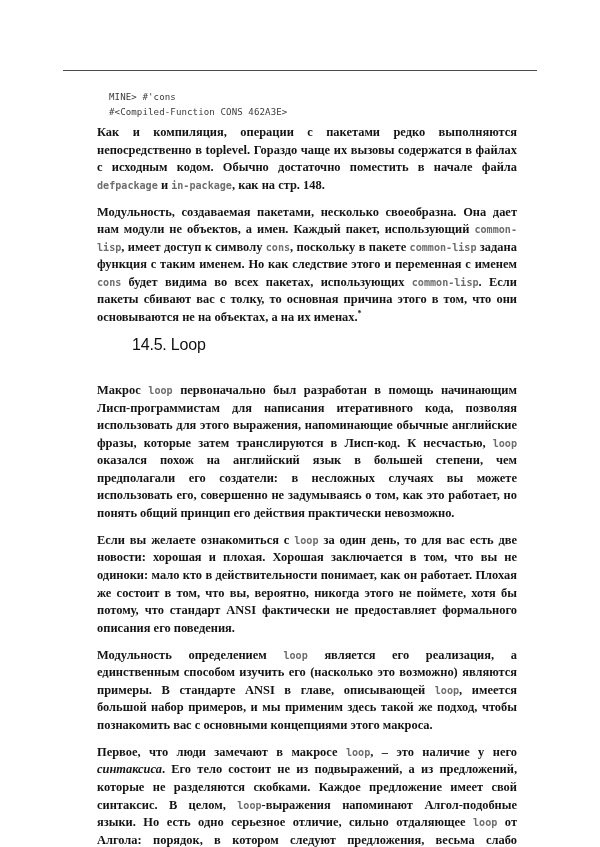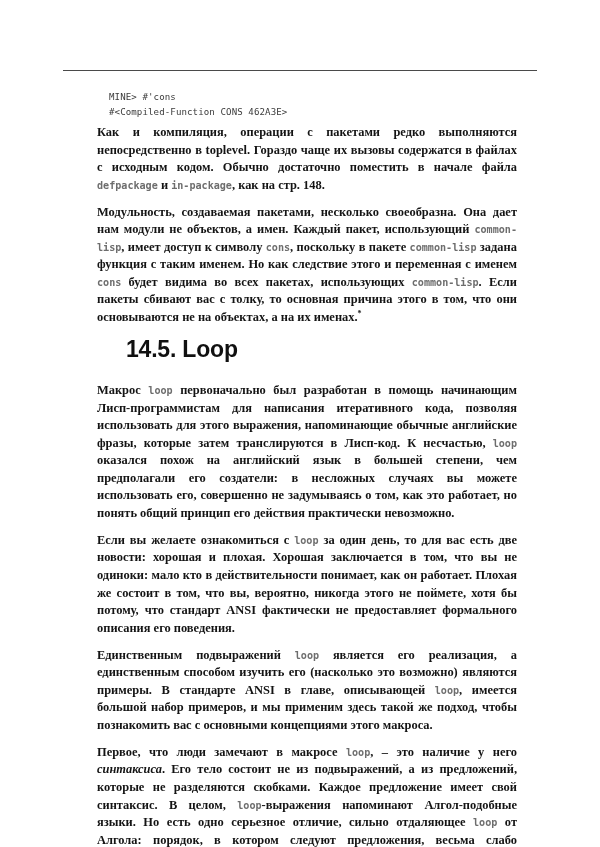--- a/index.html
+++ b/index.html
@@ -91,26 +91,26 @@
   i, .ital { font-style: italic; }
   .fnmark {
     font-size: 8px;
     vertical-align: super;
     line-height: 0;
   }
 
   
   h2.section {
     position: absolute;
-    left: 63px;
+    left: 69px;
     top: 0;
     margin: 0;
     font-family: "Liberation Sans", "DejaVu Sans", sans-serif;
-    font-weight: bold;
-    font-size: 23px;
+    font-weight: normal;
+    font-size: 16px;
     letter-spacing: -0.2px;
     color: #101010;
   }
   .sec-wrap { position: relative; height: 46px; margin: 0 0 0 -34px; }
 </style>
 </head>
 <body>
 
 <div class="page">
 
@@ -126,18 +126,18 @@
     <p class="body"><span>Модульность, создаваемая пакетами, несколько своеобразна. Она дает нам модули не объектов, а имен. Каждый пакет, использующий </span><code>common-lisp</code><span>, имеет доступ к символу </span><code>cons</code><span>, поскольку в пакете </span><code>common-lisp</code><span> задана функция с таким именем. Но как следствие этого и переменная с именем </span><code>cons</code><span> будет видима во всех пакетах, использующих </span><code>common-lisp</code><span>. Если пакеты сбивают вас с толку, то основная причина этого в том, что они основываются не на объектах, а на их именах.</span><span class="fnmark">*</span></p>
 
     <div class="sec-wrap">
       <h2 class="section">14.5. Loop</h2>
     </div>
 
     <p class="body"><span>Макрос </span><code>loop</code><span> первоначально был разработан в помощь начинающим Лисп-программистам для написания итеративного кода, позволяя использовать для этого выражения, напоминающие обычные английские фразы, которые затем транслируются в Лисп-код. К несчастью, </span><code>loop</code><span> оказался похож на английский язык в большей степени, чем предполагали его создатели: в несложных случаях вы можете использовать его, совершенно не задумываясь о том, как это работает, но понять общий принцип его действия практически невозможно.</span></p>
 
     <p class="body"><span>Если вы желаете ознакомиться с </span><code>loop</code><span> за один день, то для вас есть две новости: хорошая и плохая. Хорошая заключается в том, что вы не одиноки: мало кто в действительности понимает, как он работает. Плохая же состоит в том, что вы, вероятно, никогда этого не поймете, хотя бы потому, что стандарт ANSI фактически не предоставляет формального описания его поведения.</span></p>
 
-    <p class="body"><span>Единственным подвыражений </span><code>loop</code><span> является его реализация, а единственным способом изучить его (насколько это возможно) являются примеры. В стандарте ANSI в главе, описывающей </span><code>loop</code><span>, имеется большой набор примеров, и мы применим здесь такой же подход, чтобы познакомить вас с основными концепциями этого макроса.</span></p>
+    <p class="body"><span>Модульность определением </span><code>loop</code><span> является его реализация, а единственным способом изучить его (насколько это возможно) являются примеры. В стандарте ANSI в главе, описывающей </span><code>loop</code><span>, имеется большой набор примеров, и мы применим здесь такой же подход, чтобы познакомить вас с основными концепциями этого макроса.</span></p>
 
     <p class="body"><span>Первое, что люди замечают в макросе </span><code>loop</code><span>, – это наличие у него </span><i>синтаксиса</i><span>. Его тело состоит не из подвыражений, а из предложений, которые не разделяются скобками. Каждое предложение имеет свой синтаксис. В целом, </span><code>loop</code><span>-выражения напоминают Алгол-подобные языки. Но есть одно серьезное отличие, сильно отдаляющее </span><code>loop</code><span> от Алгола: порядок, в котором следуют предложения, весьма слабо определяет порядок, в котором они будут исполняться.</span></p>
 
   </div>
 </div>
 
 </body></html>

